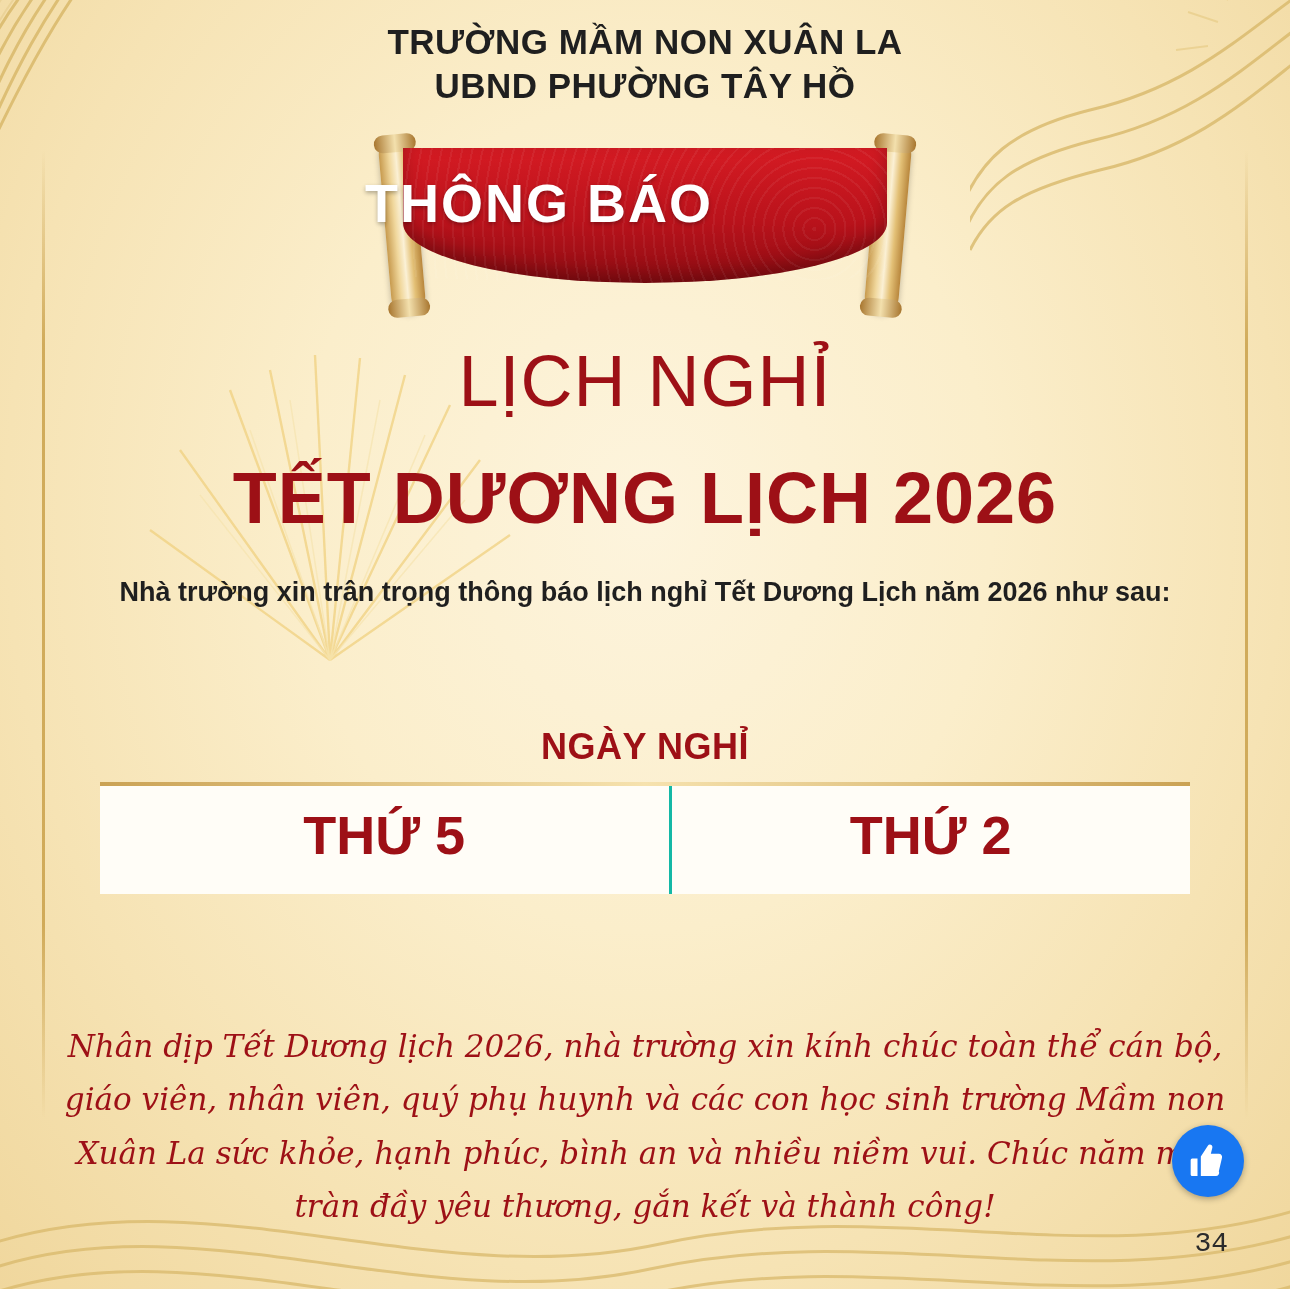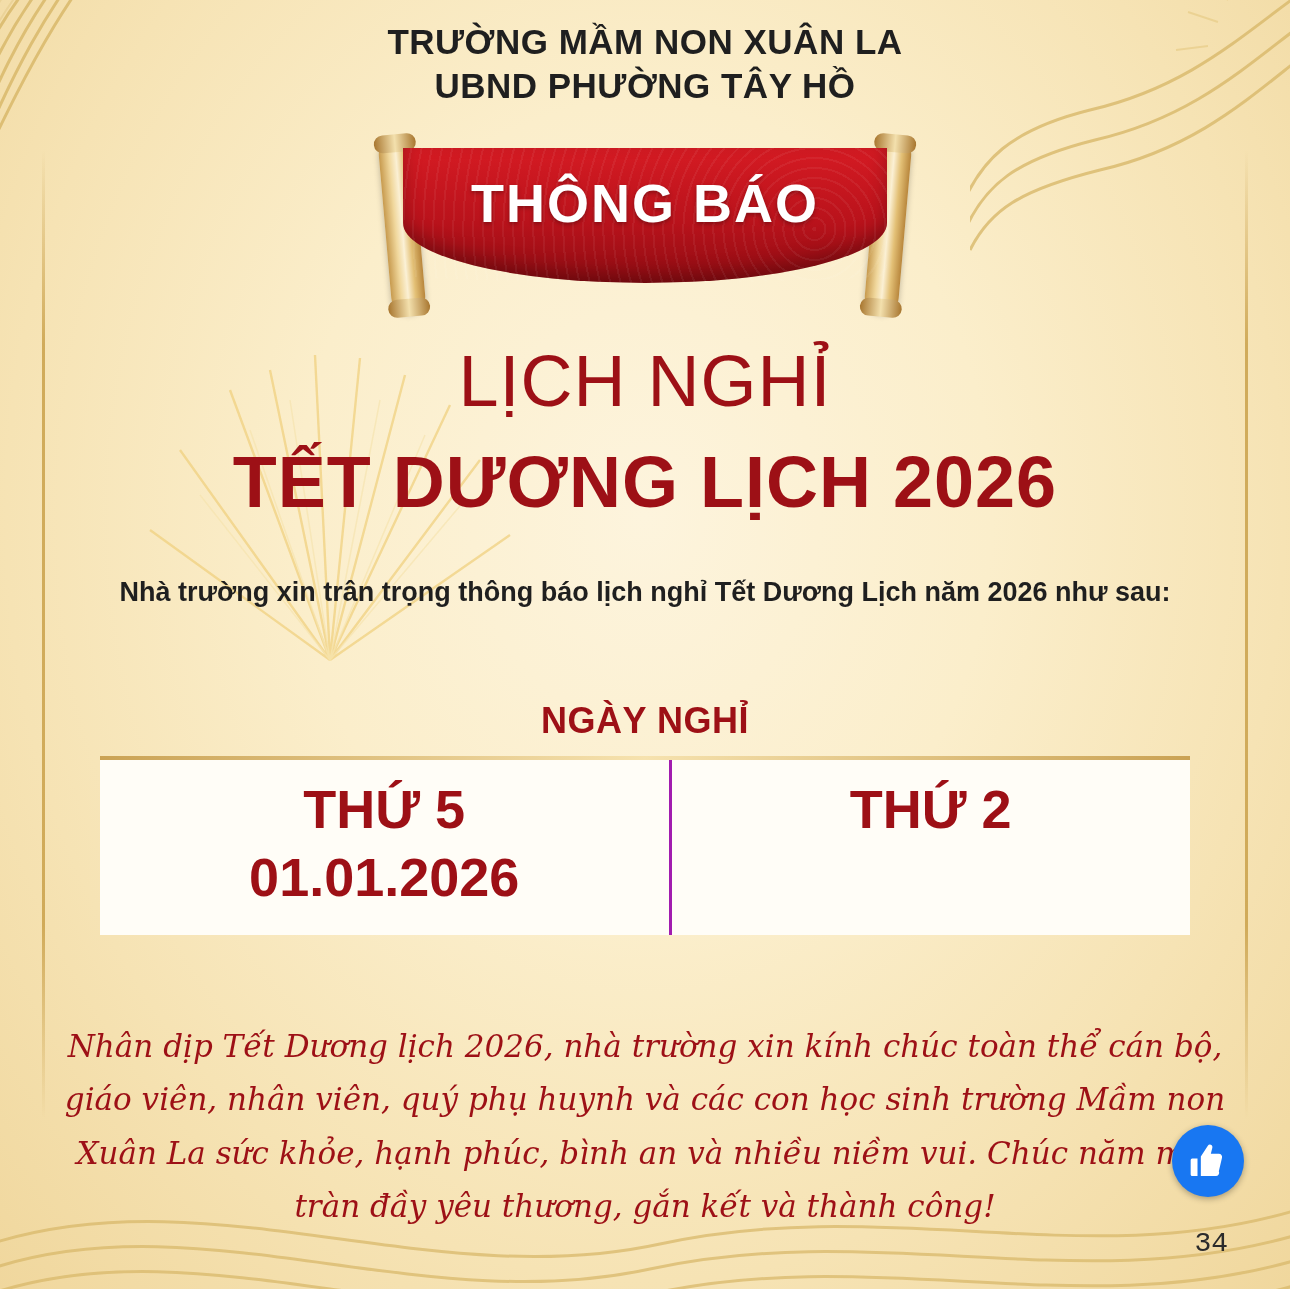--- a/index.html
+++ b/index.html
@@ -89,21 +89,21 @@
     content: "";
     position: absolute;
     inset: 0;
     background:
       repeating-radial-gradient(circle at 85% 60%, rgba(255,255,255,.08) 0 2px, rgba(255,255,255,0) 2px 10px);
     opacity: .7;
   }
   .ribbon-text {
     position: absolute;
     left: 0; right: 0; top: 34px;
-    text-align: center;
+    text-align: left;
     color: #fff;
     font-size: 54px;
     font-weight: bold;
     letter-spacing: 2px;
     text-shadow: 0 2px 4px rgba(0,0,0,.3);
   }
   .scroll-roll {
     position: absolute;
     top: 0;
     width: 34px; height: 175px;
@@ -136,36 +136,36 @@
     color: #9d1016;
     letter-spacing: 1px;
     line-height: 1.15;
   }
   .title-2 {
     font-size: 72px;
     font-weight: bold;
     color: #9d1016;
     letter-spacing: 1px;
     line-height: 1.15;
-    margin-top: 18px;
+    margin-top: 34px;
   }
   .subtitle {
     position: absolute;
     top: 572px; left: 110px; right: 110px;
     text-align: center;
     font-size: 27px;
     font-weight: bold;
     color: #1f1f1f;
     line-height: 1.55;
   }
 
   
   .table {
     position: absolute;
-    top: 700px; left: 100px; right: 100px;
+    top: 726px; left: 100px; right: 100px;
   }
   .thead {
     display: flex;
   }
   .th {
     flex: 1;
     text-align: center;
     font-size: 36px;
     font-weight: bold;
     color: #9d1016;
@@ -181,21 +181,21 @@
   .td {
     flex: 1;
     text-align: center;
     padding: 16px 6px 24px;
     color: #9d1016;
     font-weight: bold;
     font-size: 54px;
     line-height: 1.25;
     margin-left: 25px;
   }
-  .td + .td { border-left: 3px solid #a21caf; }
+  .td + .td { border-left: 3px solid #14b8a6; }
   .td .day { display: block; }
   .td .date { display: block; }
 
   
   .wishes {
     position: absolute;
     top: 1020px; left: 60px; right: 60px;
     text-align: center;
     font-family: "DejaVu Serif", serif;
     font-style: italic;
@@ -294,21 +294,20 @@
 
   <div class="subtitle">Nhà trường xin trân trọng thông báo lịch nghỉ Tết Dương Lịch năm 2026 như sau:</div>
 
   <div class="table">
     <div class="thead">
       <div class="th">NGÀY NGHỈ</div>
     </div>
     <div class="tbody">
       <div class="td">
         <span class="day">THỨ 5</span>
-        <span class="date">01.01.2026</span>
       </div>
       <div class="td">
         <span class="day">THỨ 2</span>
       </div>
     </div>
   </div>
 
   <div class="wishes">Nhân dịp Tết Dương lịch 2026, nhà trường xin kính chúc toàn thể cán bộ, giáo viên, nhân viên, quý phụ huynh và các con học sinh trường Mầm non Xuân La sức khỏe, hạnh phúc, bình an và nhiều niềm vui. Chúc năm mới tràn đầy yêu thương, gắn kết và thành công!</div>
 
   <div class="like-badge">

